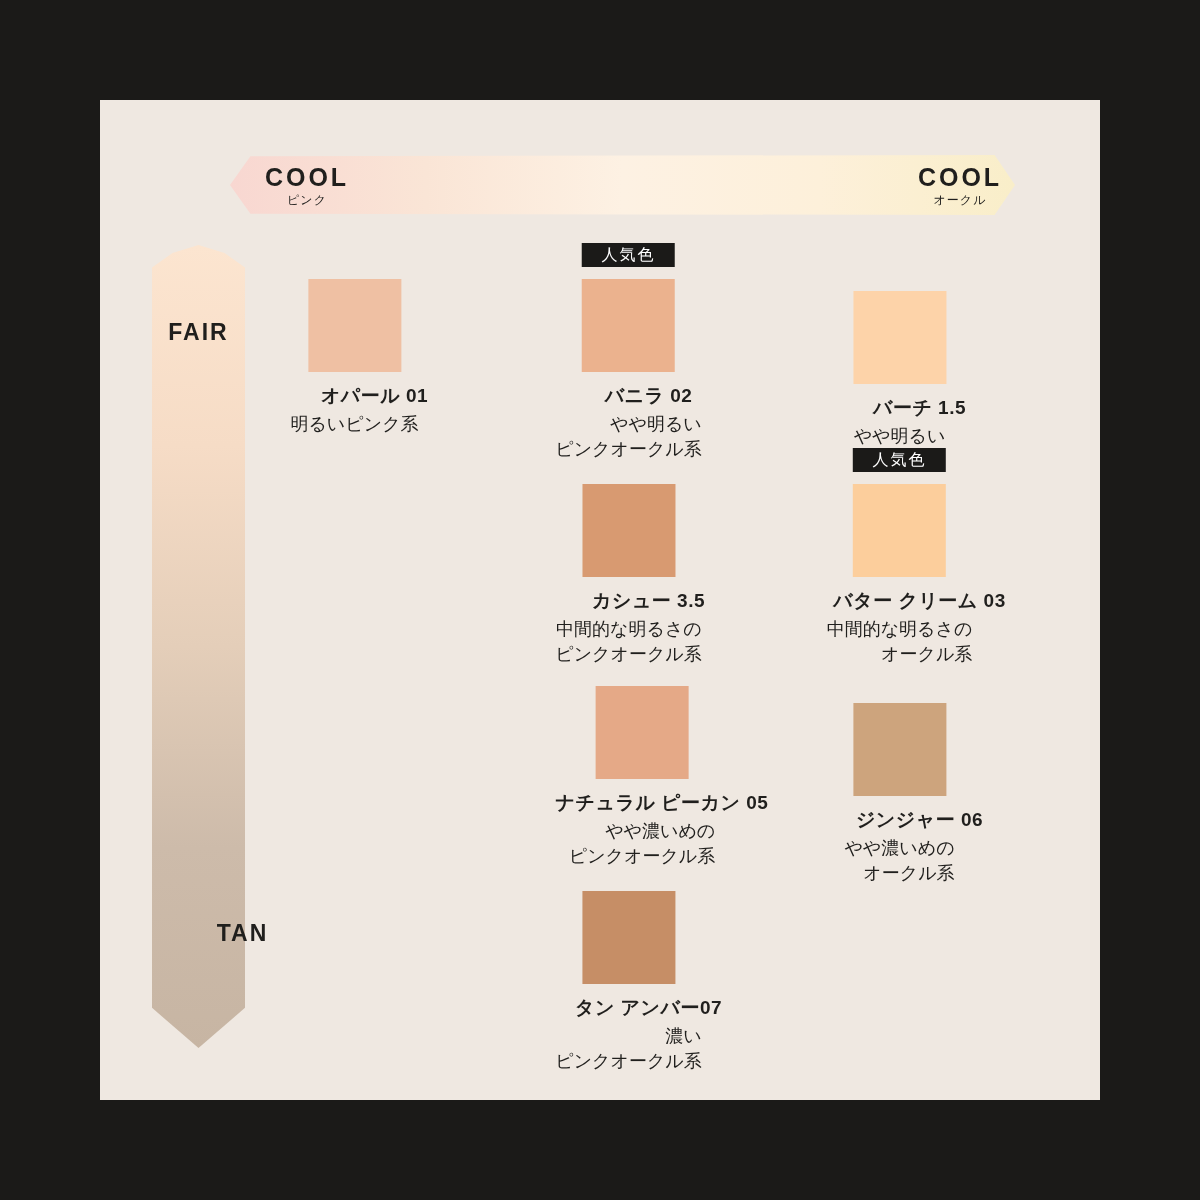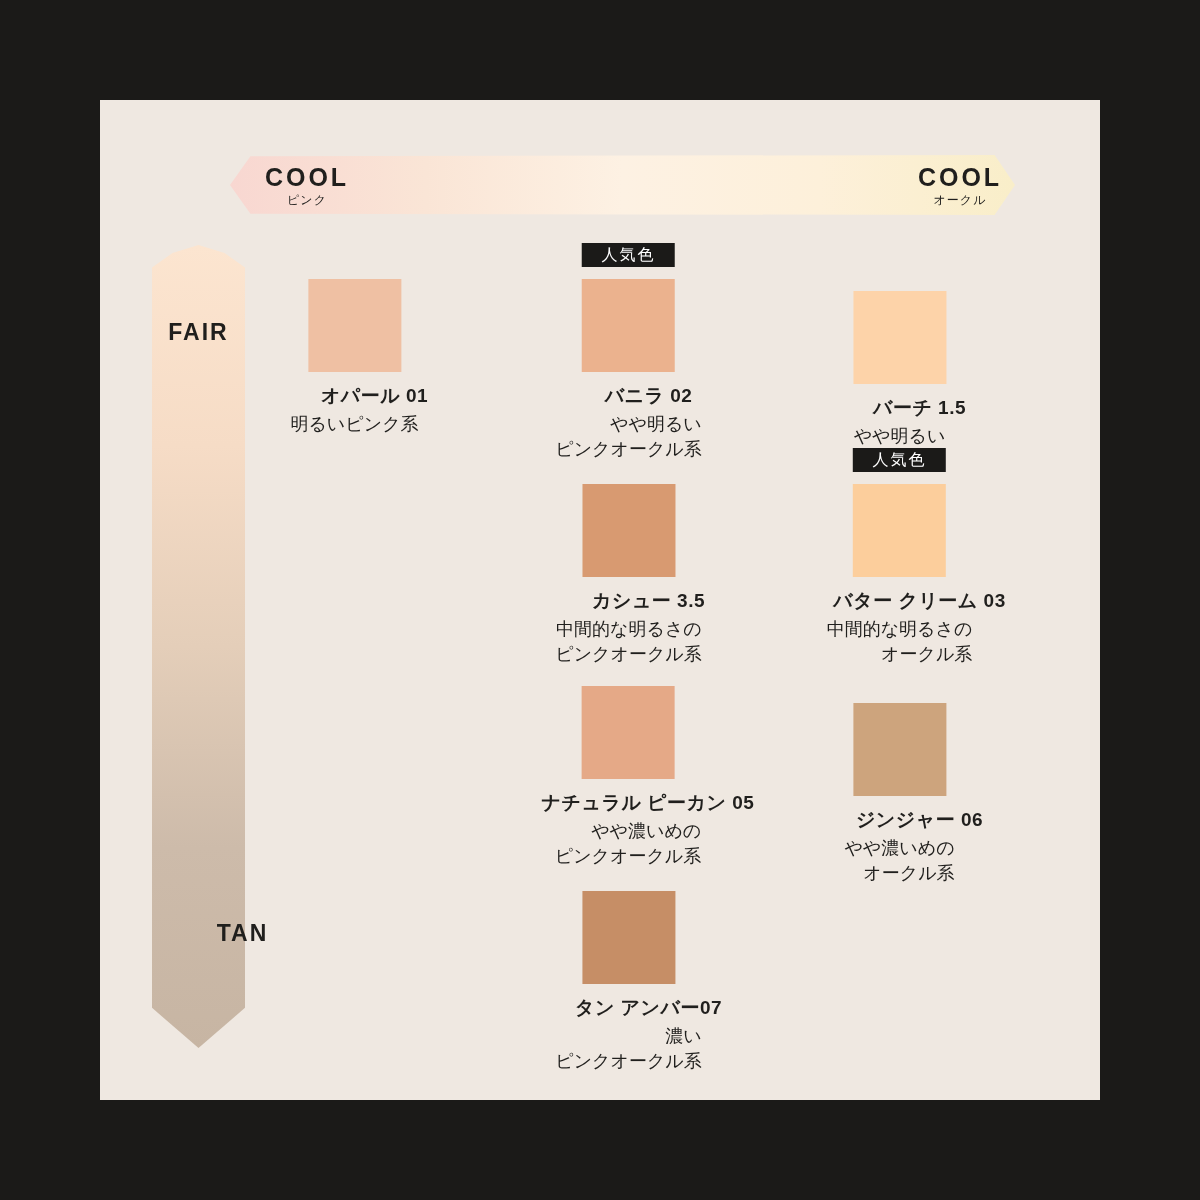--- a/index.html
+++ b/index.html
@@ -175,21 +175,21 @@
   <div class="shade-cell" style="left: 799.5px; top: 348px;">
     <div class="popular-badge" style="background: rgb(27, 26, 24); color: rgb(255, 255, 255);">人気色</div>
     <div class="swatch" style="background-color: rgb(252, 206, 156);"></div>
     <div class="shade-name">バター クリーム 03</div>
     <div class="shade-desc">
             <div>中間的な明るさの</div>
             <div>オークル系</div>
           </div>
   </div>
 
-  <div class="shade-cell" style="left: 528px; top: 550px;">
+  <div class="shade-cell" style="left: 542px; top: 550px;">
     <div class="popular-badge" style="background: rgb(27, 26, 24); color: rgb(255, 255, 255); visibility: hidden;">人気色</div>
     <div class="swatch" style="background-color: rgb(229, 169, 135);"></div>
     <div class="shade-name">ナチュラル ピーカン 05</div>
     <div class="shade-desc">
             <div>やや濃いめの</div>
             <div>ピンクオークル系</div>
           </div>
   </div>
 
   <div class="shade-cell" style="left: 799.5px; top: 567px;">

